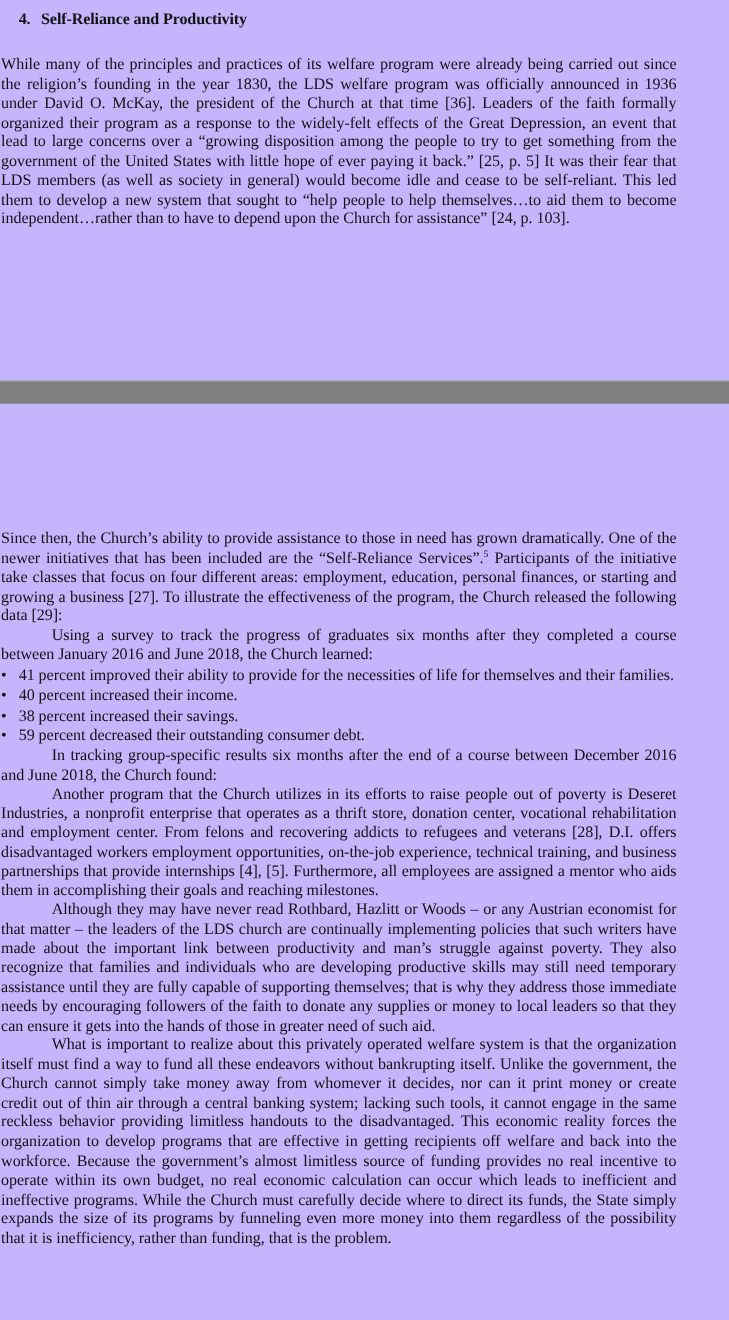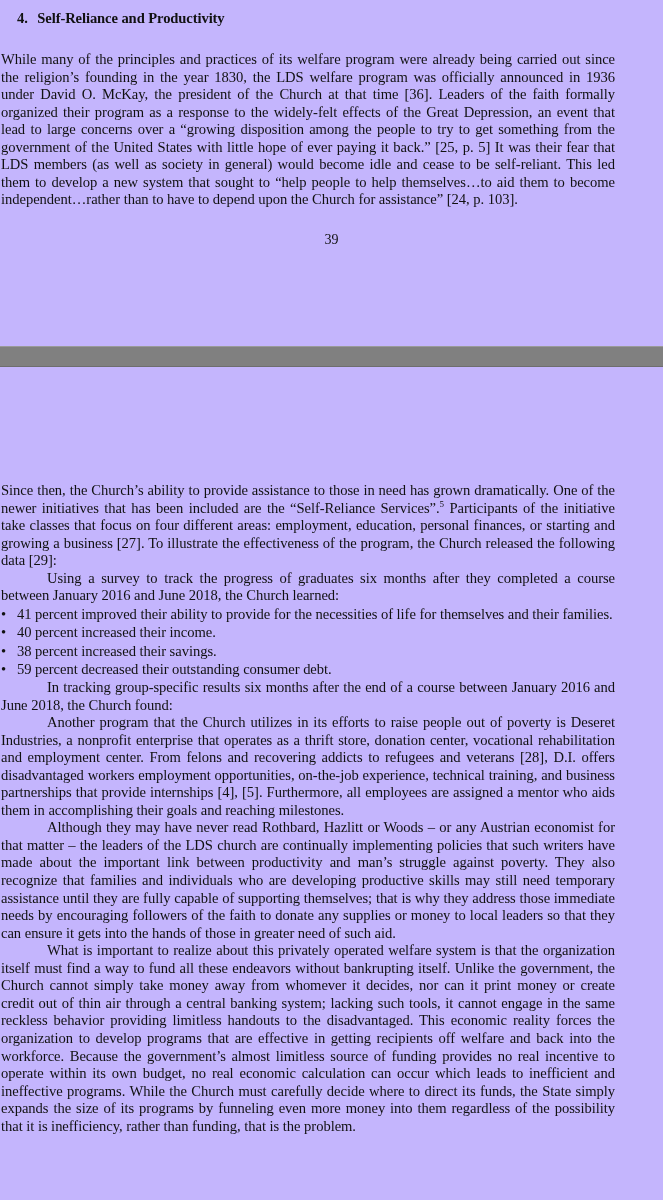--- a/index.html
+++ b/index.html
@@ -89,38 +89,37 @@
 <div class="page page-top">
   <div class="section-heading">
     <span class="num">4.</span>
     <span>Self-Reliance and Productivity</span>
   </div>
 
   <div class="text-block p1">
     <p>While many of the principles and practices of its welfare program were already being carried out since the religion’s founding in the year 1830, the LDS welfare program was officially announced in 1936 under David O. McKay, the president of the Church at that time [36]. Leaders of the faith formally organized their program as a response to the widely-felt effects of the Great Depression, an event that lead to large concerns over a “growing disposition among the people to try to get something from the government of the United States with little hope of ever paying it back.” [25, p. 5] It was their fear that LDS members (as well as society in general) would become idle and cease to be self-reliant. This led them to develop a new system that sought to “help people to help themselves…to aid them to become independent…rather than to have to depend upon the Church for assistance” [24, p. 103].</p>
   </div>
 
-  <div class="page-number">39</div>
 </div>
 
 <div class="page-divider"></div>
 
 <div class="page page-bottom">
   <div class="text-block p2">
     <p><span>Since then, the Church’s ability to provide assistance to those in need has grown dramatically. One of the newer initiatives that has been included are the “Self-Reliance Services”.</span><sup>5</sup><span> Participants of the initiative take classes that focus on four different areas: employment, education, personal finances, or starting and growing a business [27]. To illustrate the effectiveness of the program, the Church released the following data [29]:</span></p>
 
     <p class="indent">Using a survey to track the progress of graduates six months after they completed a course between January 2016 and June 2018, the Church learned:</p>
 
     <ul class="bullets">
       <li class="tight"><span class="bullet">•</span><span>41 percent improved their ability to provide for the necessities of life for themselves and their families.</span></li>
       <li class="tight"><span class="bullet">•</span><span>40 percent increased their income.</span></li>
       <li class="tight"><span class="bullet">•</span><span>38 percent increased their savings.</span></li>
       <li class="tight"><span class="bullet">•</span><span>59 percent decreased their outstanding consumer debt.</span></li>
     </ul>
 
-    <p class="indent">In tracking group-specific results six months after the end of a course between January 2016 and June 2018, the Church found:</p>
+    <p class="indent">In tracking group-specific results six months after the end of a course between December 2016 and June 2018, the Church found:</p>
 
 
     <p class="indent">Another program that the Church utilizes in its efforts to raise people out of poverty is Deseret Industries, a nonprofit enterprise that operates as a thrift store, donation center, vocational rehabilitation and employment center. From felons and recovering addicts to refugees and veterans [28], D.I. offers disadvantaged workers employment opportunities, on-the-job experience, technical training, and business partnerships that provide internships [4], [5]. Furthermore, all employees are assigned a mentor who aids them in accomplishing their goals and reaching milestones.</p>
     <p class="indent">Although they may have never read Rothbard, Hazlitt or Woods – or any Austrian economist for that matter – the leaders of the LDS church are continually implementing policies that such writers have made about the important link between productivity and man’s struggle against poverty. They also recognize that families and individuals who are developing productive skills may still need temporary assistance until they are fully capable of supporting themselves; that is why they address those immediate needs by encouraging followers of the faith to donate any supplies or money to local leaders so that they can ensure it gets into the hands of those in greater need of such aid.</p>
     <p class="indent">What is important to realize about this privately operated welfare system is that the organization itself must find a way to fund all these endeavors without bankrupting itself. Unlike the government, the Church cannot simply take money away from whomever it decides, nor can it print money or create credit out of thin air through a central banking system; lacking such tools, it cannot engage in the same reckless behavior providing limitless handouts to the disadvantaged. This economic reality forces the organization to develop programs that are effective in getting recipients off welfare and back into the workforce. Because the government’s almost limitless source of funding provides no real incentive to operate within its own budget, no real economic calculation can occur which leads to inefficient and ineffective programs. While the Church must carefully decide where to direct its funds, the State simply expands the size of its programs by funneling even more money into them regardless of the possibility that it is inefficiency, rather than funding, that is the problem.</p>
   </div>
 </div>
 
 </body></html>

